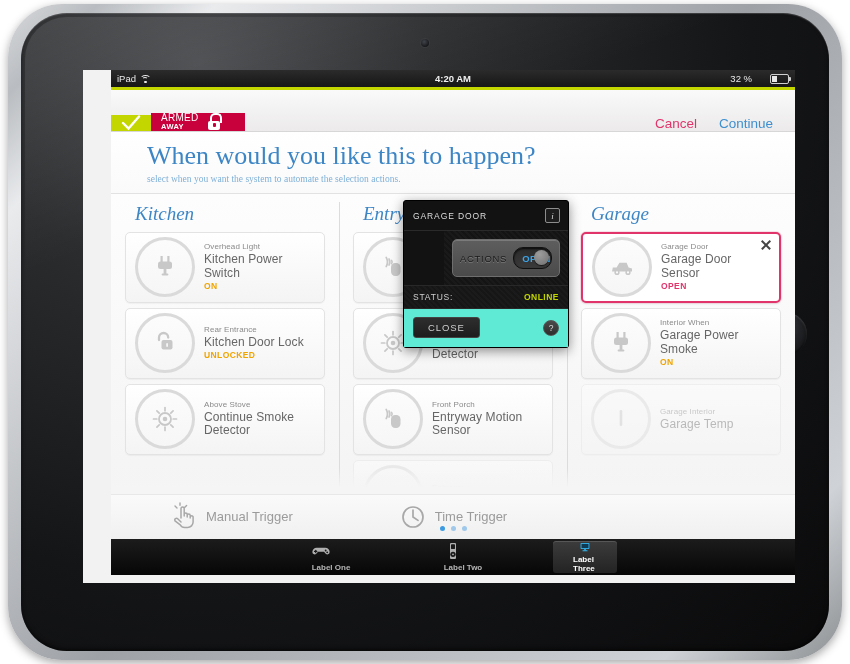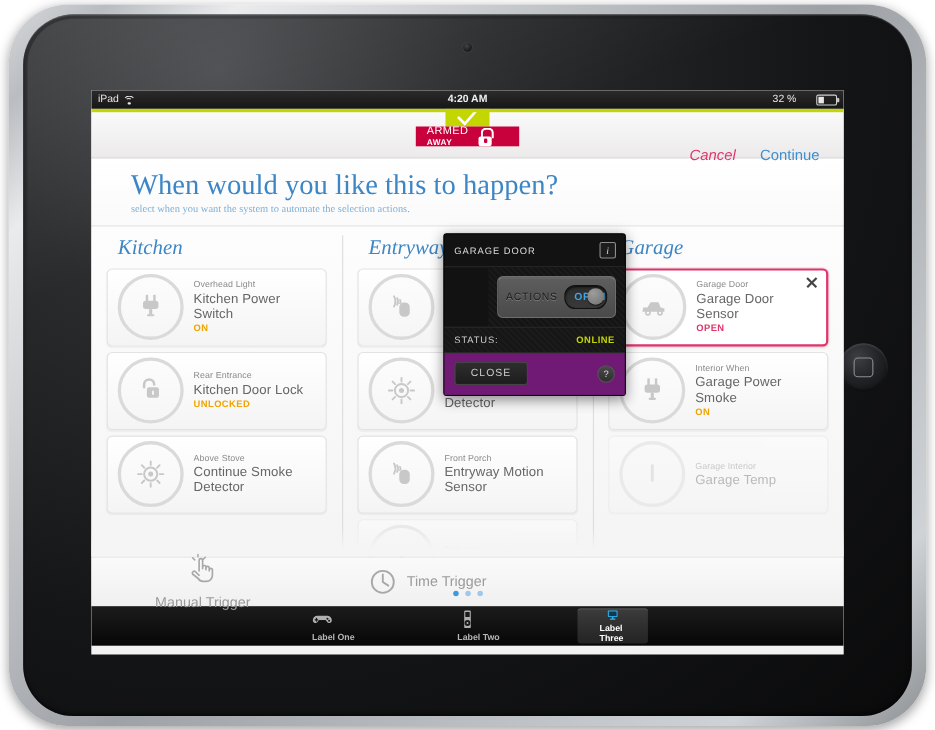--- a/index.html
+++ b/index.html
@@ -34,22 +34,22 @@
     border:1.6px solid #8b8e92;display:block;
   }
   .camera{
     position:absolute;left:50%;top:26px;margin-left:-4px;width:8px;height:8px;border-radius:50%;
     background:radial-gradient(circle at 40% 35%,#3a3d44 0%,#101114 70%);
     box-shadow:0 0 2px rgba(255,255,255,.15);
   }
 
   
   #screen{
-    position:absolute;left:83px;top:82px;width:684px;height:513px;
-    background:#f2f2f2;overflow:hidden;
+    position:absolute;left:83px;top:70px;width:684px;height:513px;
+    background:#f2f2f2;overflow:hidden;padding-left:28px;
   }
 
   
   .statusbar{
     height:17px;background:linear-gradient(#2b2b2b,#161616);
     display:flex;align-items:center;color:#e8e8e8;font-size:9.5px;
     padding:0 6px;position:relative;
   }
   .sb-left{display:flex;align-items:center;gap:4px;}
   .sb-center{position:absolute;left:0;right:0;text-align:center;font-size:9.5px;font-weight:bold;color:#f0f0f0;}
@@ -57,35 +57,35 @@
   .wifi{display:inline-block;width:11px;height:9px;position:relative;}
   .wifi b{position:absolute;border:1.2px solid #e8e8e8;border-bottom-color:transparent;border-left-color:transparent;border-right-color:transparent;border-radius:50% 50% 0 0;}
   .wifi b:nth-child(1){left:0;top:1px;width:9px;height:7px;}
   .wifi b:nth-child(2){left:2.4px;top:3px;width:4px;height:4px;}
   .wifi i{position:absolute;left:4.3px;bottom:0;width:2.4px;height:2.4px;background:#e8e8e8;border-radius:50%;}
   .batt{width:17px;height:8px;border:1px solid #cfcfcf;border-radius:2px;position:relative;}
   .batt:after{content:"";position:absolute;right:-3px;top:2px;width:1.6px;height:4px;background:#cfcfcf;border-radius:0 1px 1px 0;}
   .batt u{position:absolute;left:1px;top:1px;bottom:1px;width:5px;background:#e8e8e8;display:block;}
 
   
-  .appbar{height:44px;background:linear-gradient(#fbfbfb,#eceaea);display:flex;align-items:center;
-    border-bottom:1px solid #d7d7d7;position:relative;flex-direction:column;}
+  .appbar{height:44px;background:linear-gradient(#fbfbfb,#eceaea);display:flex;align-items:flex-end;
+    border-bottom:1px solid #d7d7d7;position:relative;}
   .appbar:before{content:"";position:absolute;left:0;right:0;top:0;height:3px;background:#c3d600;}
   .arm-ok{width:40px;background:#c3d600;display:flex;align-items:center;justify-content:center;}
   .arm-ok svg{display:block;}
   .arm-state{background:#c8003c;color:#fff;display:flex;align-items:center;padding:0 8px 0 10px;min-width:76px;gap:8px;}
   .arm-txt{line-height:1.05;}
   .arm-txt .l1{font-size:10px;letter-spacing:.3px;}
   .arm-txt .l2{font-size:7.5px;font-weight:bold;letter-spacing:.4px;}
   .lock-ico{width:15px;height:17px;position:relative;}
   .lock-ico b{position:absolute;left:1.5px;bottom:0;width:12px;height:9px;background:#fff;border-radius:2px;}
   .lock-ico i{position:absolute;left:3.5px;top:0;width:8px;height:8px;border:2px solid #fff;border-bottom:none;border-radius:5px 5px 0 0;}
   .lock-ico u{position:absolute;left:6px;bottom:3px;width:3px;height:4px;background:#c8003c;border-radius:1px;}
   .appbar-actions{margin-left:auto;display:flex;align-items:center;gap:22px;padding-right:22px;}
-  .act-cancel{color:#e0346b;font-size:13.5px;cursor:pointer;font-style:italic;}
+  .act-cancel{color:#e0346b;font-size:13.5px;cursor:pointer;}
   .act-continue{color:#3e8fd0;font-size:13.5px;cursor:pointer;}
 
   
   .titleblock{background:linear-gradient(#ffffff,#fafafa);padding:9px 0 9px 36px;border-bottom:1px solid #e2e2e2;}
   .page-title{font-family:"Liberation Serif",serif;font-size:26px;color:#3d86c6;font-weight:normal;line-height:1.15;}
   .page-sub{font-family:"Liberation Serif",serif;font-size:9.5px;color:#7fb0d8;margin-top:3px;}
 
   
   .columns{position:relative;height:300px;background:linear-gradient(#fdfdfd,#f4f4f4);display:flex;}
   .col{width:228px;padding:0 14px;box-sizing:border-box;position:relative;}
@@ -109,21 +109,21 @@
   .s-open{color:#e0346b;}
   .card-close{position:absolute;right:6px;top:4px;width:14px;height:14px;cursor:pointer;}
   .card-close:before,.card-close:after{content:"";position:absolute;left:1px;top:6px;width:12px;height:1.8px;background:#444;}
   .card-close:before{transform:rotate(45deg);}
   .card-close:after{transform:rotate(-45deg);}
   .fademask{position:absolute;left:0;right:0;bottom:0;height:26px;background:linear-gradient(rgba(247,247,247,0),#f5f5f5 75%);pointer-events:none;}
 
   
   .triggers{height:44px;background:linear-gradient(#fafafa,#f0f0f0);display:flex;align-items:center;position:relative;border-top:1px solid #e8e8e8;}
   .trig{display:flex;align-items:center;gap:7px;color:#9b9b9b;font-size:13px;cursor:pointer;}
-  .trig.t1{margin-left:58px;flex-direction:column;}
+  .trig.t1{margin-left:58px;}
   .trig.t2{margin-left:105px;}
   .dots{position:absolute;left:0;right:0;bottom:4px;text-align:center;}
   .dots span{display:inline-block;width:5px;height:5px;border-radius:50%;background:#9fc8ea;margin:0 3px;}
   .dots span.on{background:#3d9ae0;}
 
   
   .tabbar{height:36px;background:linear-gradient(#1c1c1c,#060606);display:flex;align-items:stretch;justify-content:center;gap:0;}
   .tab{width:64px;display:flex;flex-direction:column;align-items:center;justify-content:center;gap:2px;cursor:pointer;border-radius:3px;margin:2px 34px;}
   .tab.active{background:linear-gradient(#3c3c3c,#232323);box-shadow:inset 0 1px 0 rgba(255,255,255,.14);}
   .tab-lbl{font-size:8px;color:#b6b6b6;font-weight:bold;margin-left:20px;}
@@ -151,21 +151,21 @@
   .toggle{margin-left:auto;width:62px;height:20px;border-radius:10px;background:linear-gradient(#2b2b2b,#3a3a3a);
     border:1px solid #111;display:flex;align-items:center;position:relative;cursor:pointer;
     box-shadow:inset 0 1px 2px rgba(0,0,0,.8);}
   .toggle-lbl{font-size:9.5px;font-weight:bold;color:#3da4e8;margin-left:8px;letter-spacing:.4px;}
   .knob{position:absolute;right:2px;top:2px;width:15px;height:15px;border-radius:50%;
     background:radial-gradient(circle at 35% 30%,#9d9d9d,#6f6f6f);box-shadow:0 1px 1px rgba(0,0,0,.6);}
   .status-row{display:flex;align-items:center;padding:6px 9px 6px 9px;border-top:1px solid #282828;border-bottom:1px solid #282828;
     background:repeating-linear-gradient(45deg,rgba(255,255,255,.02) 0 2px,rgba(0,0,0,0) 2px 4px),#161616;}
   .status-lbl{font-size:8.5px;letter-spacing:.8px;color:#cfcfcf;}
   .status-val{margin-left:auto;font-size:8.5px;font-weight:bold;letter-spacing:.5px;color:#c3d600;}
-  .popup-foot{display:flex;align-items:center;padding:8px 9px 9px 9px;background:#701a75;}
+  .popup-foot{display:flex;align-items:center;padding:8px 9px 9px 9px;background:#5eead4;}
   .close-btn{background:linear-gradient(#2e2e2e,#1d1d1d);border:1px solid #444;border-radius:3px;
     padding:4px 14px;font-size:9.5px;letter-spacing:.9px;color:#cdcdcd;cursor:pointer;}
   .help-btn{margin-left:auto;width:14px;height:14px;border-radius:50%;background:linear-gradient(#4a4a4a,#2e2e2e);
     border:1px solid #555;color:#ddd;font-size:8.5px;display:flex;align-items:center;justify-content:center;cursor:pointer;}
 </style>
 </head>
 <body>
 
 <div id="device">
   <div class="ipad-outer">

